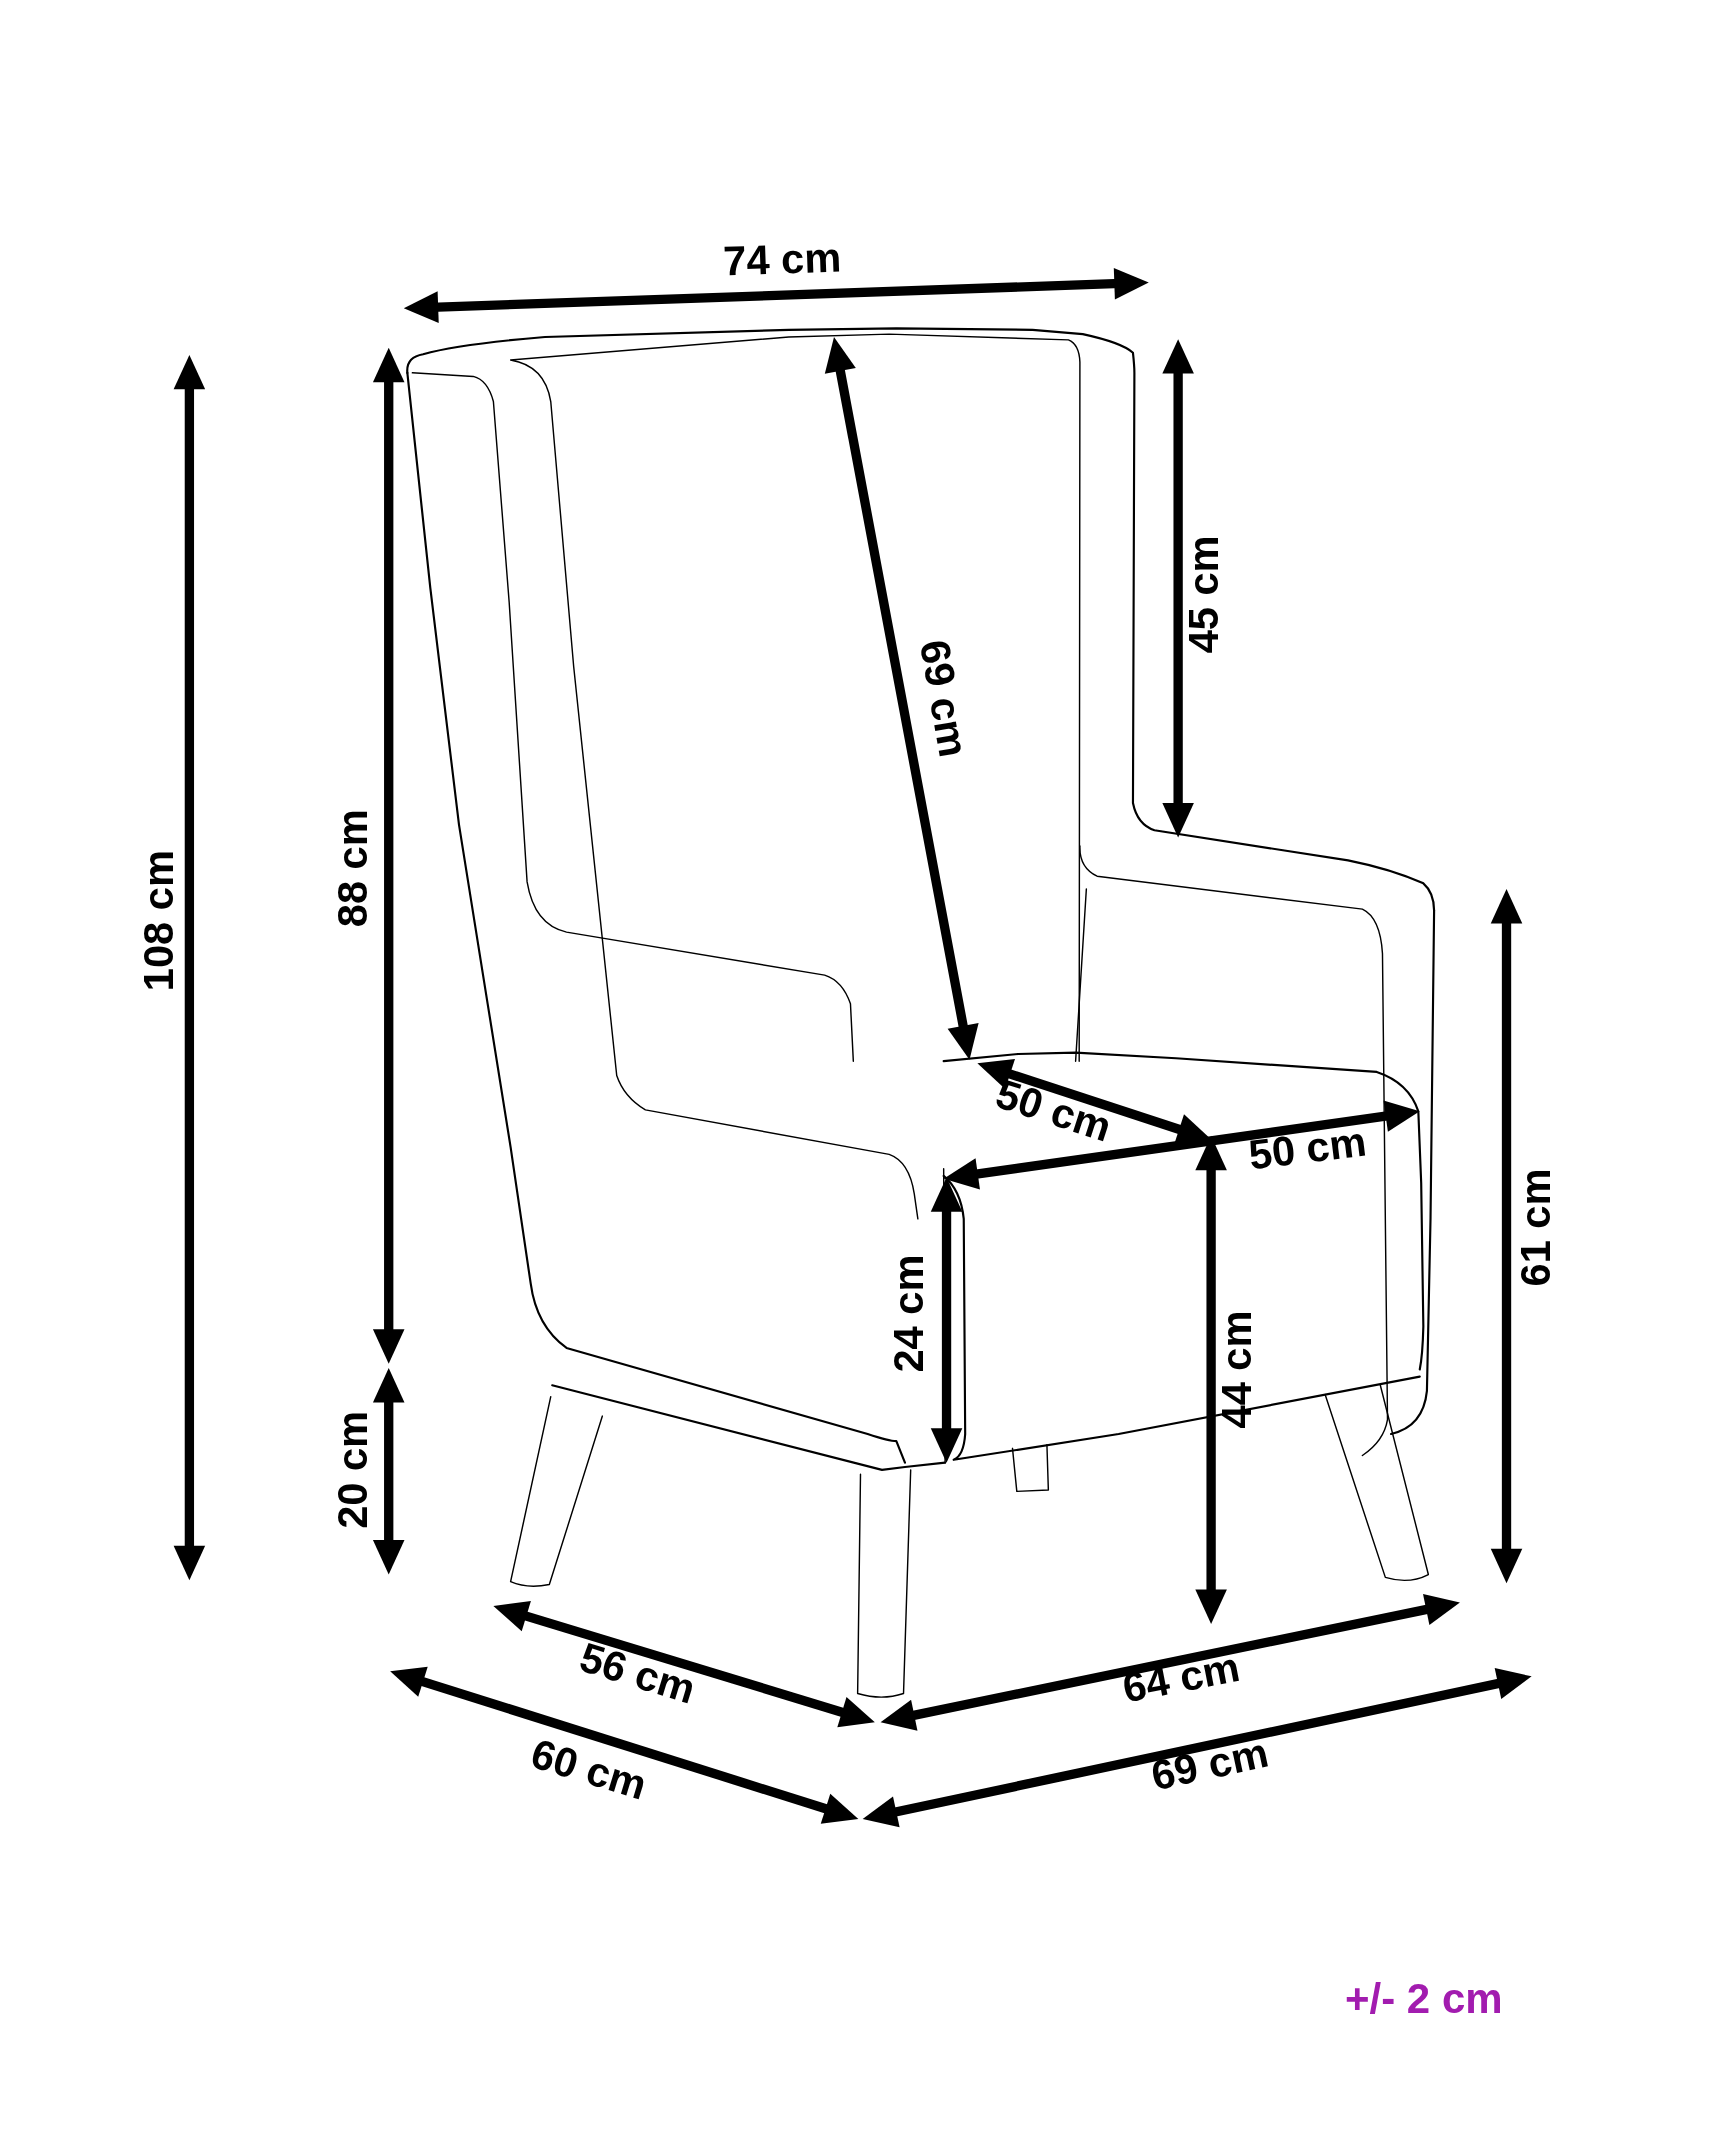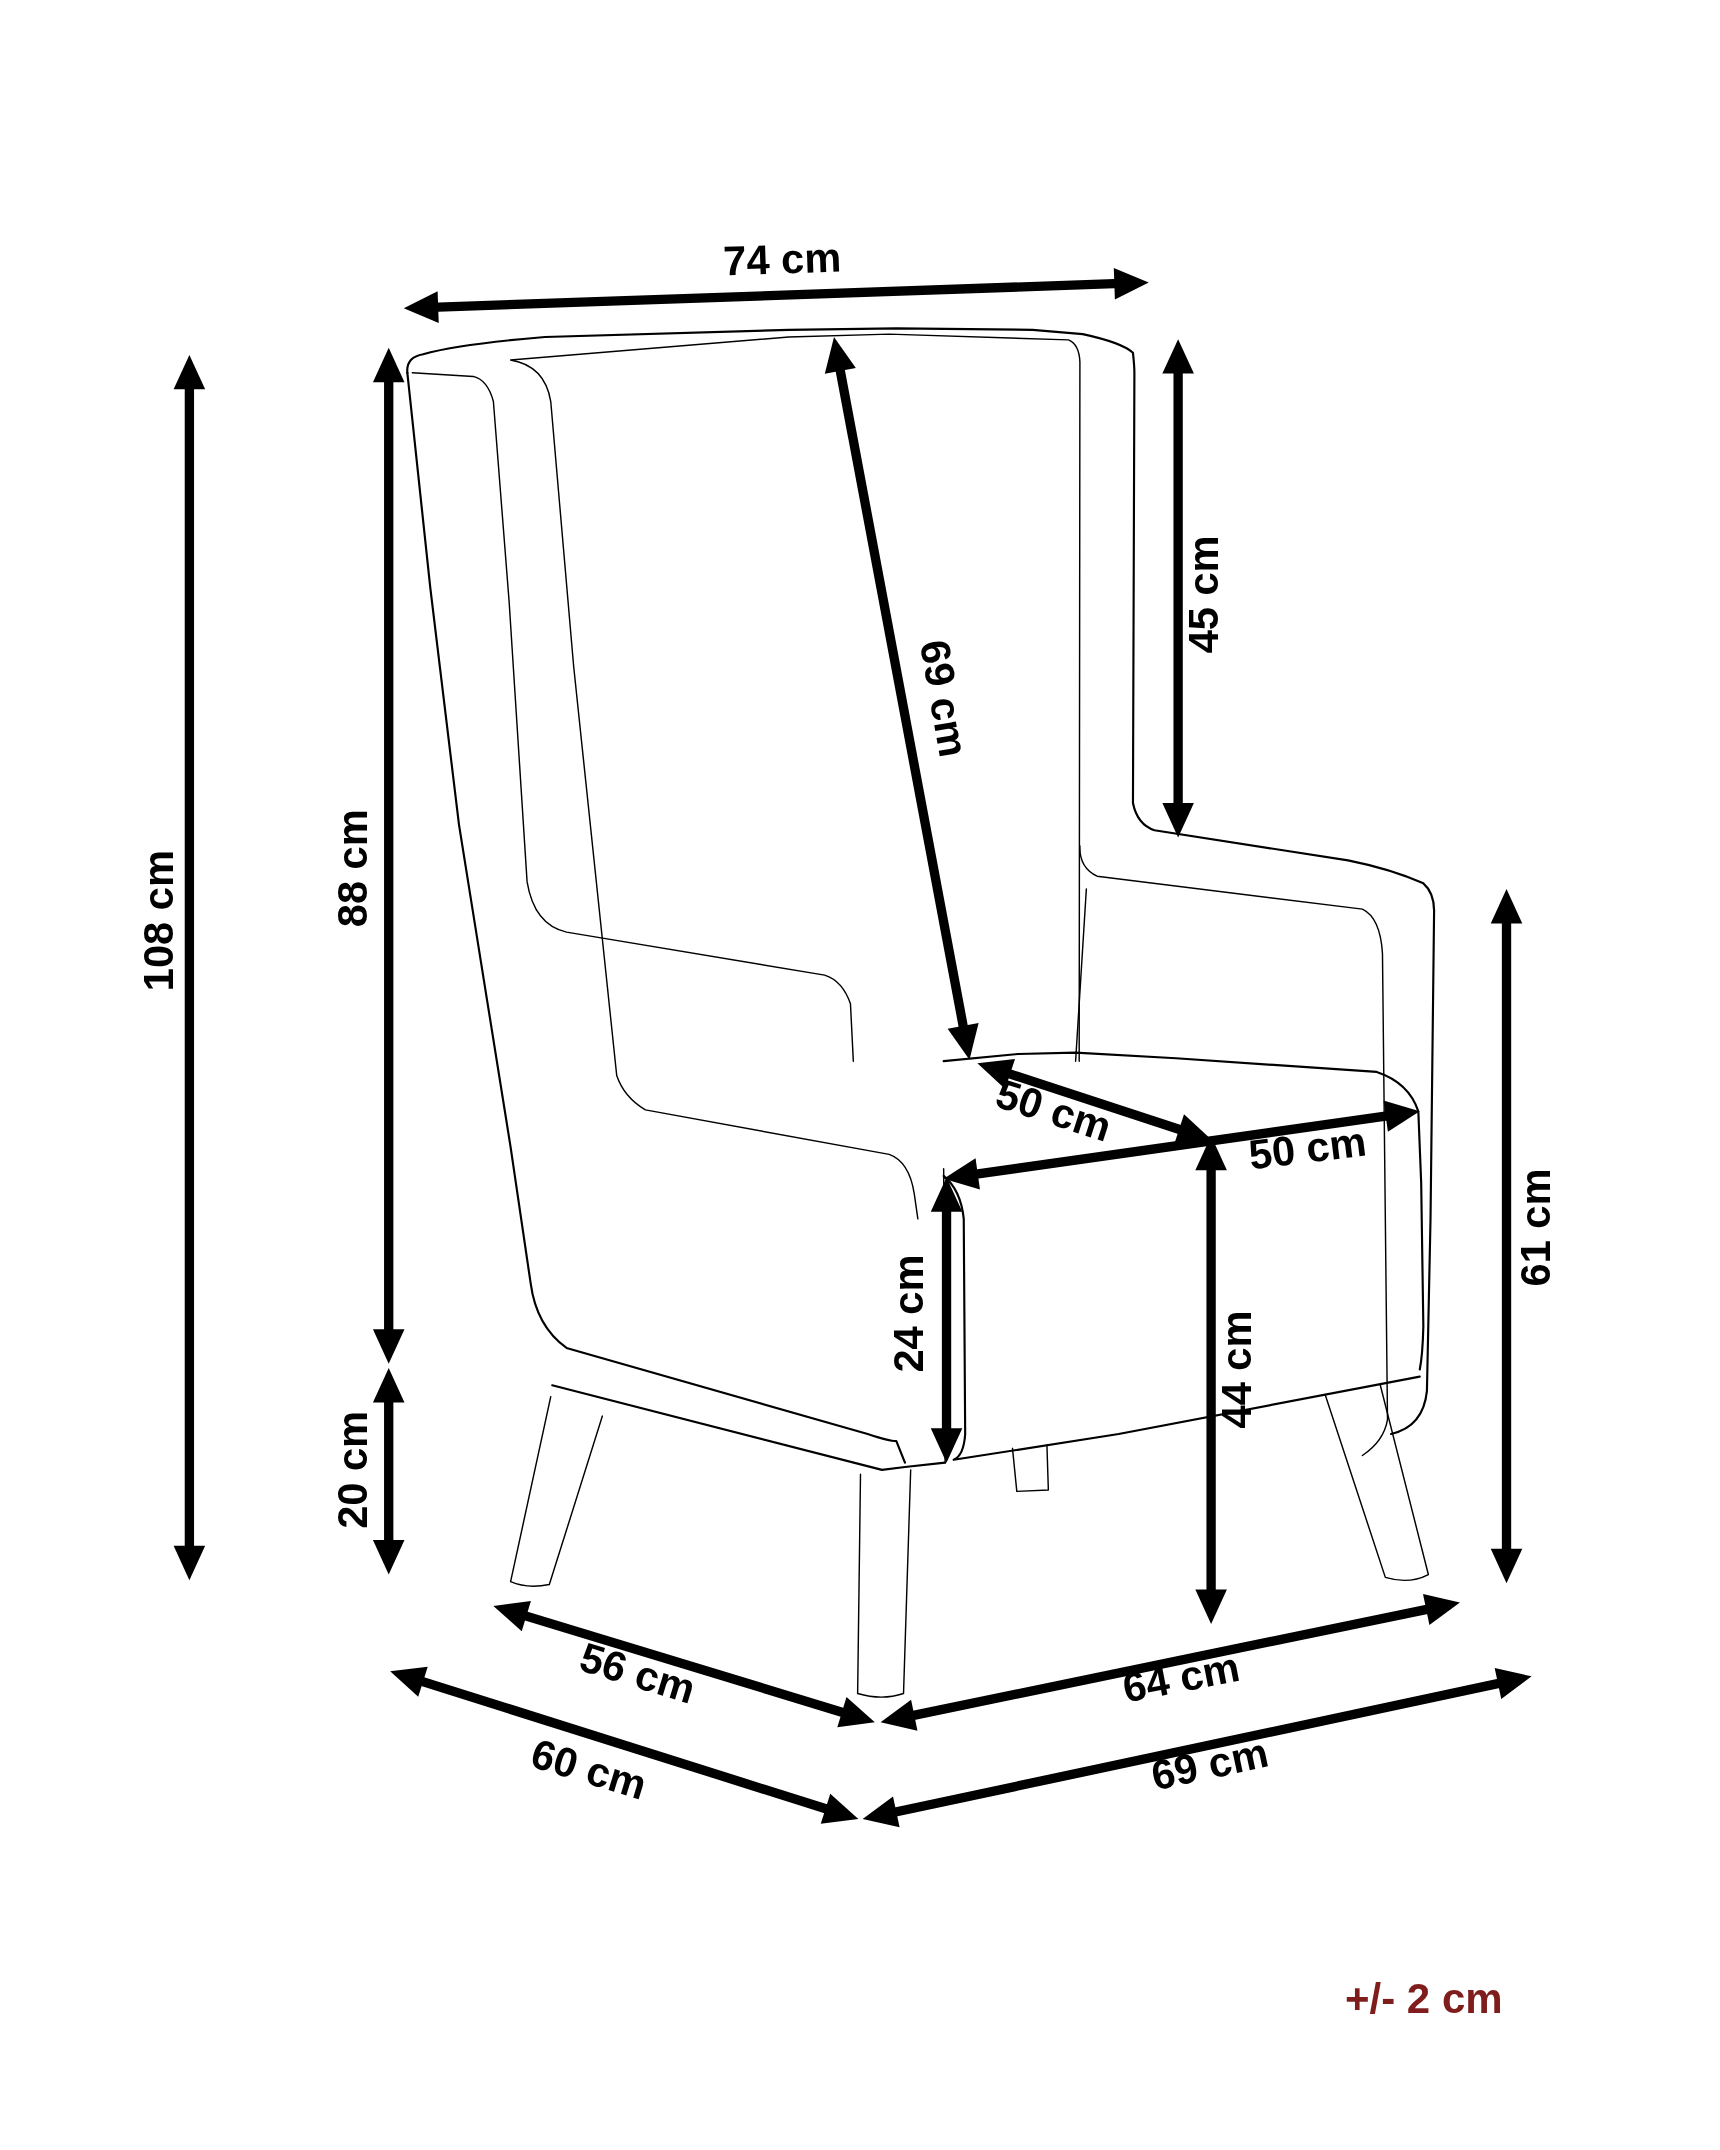--- a/index.html
+++ b/index.html
@@ -10,21 +10,21 @@
     .dim-line { stroke: #000; stroke-width: 13; stroke-linecap: butt; }
     .arrowhead { fill: #000; }
     .dim-label {
       font-family: "Liberation Sans", "DejaVu Sans", sans-serif;
       font-weight: bold; font-size: 58px; fill: #000;
       dominant-baseline: middle; text-anchor: middle;
     }
     .footnote {
       position: absolute; left: 1345px; top: 1975px;
       font-family: "Liberation Sans", "DejaVu Sans", sans-serif;
-      font-weight: bold; font-size: 42px; color: #7f1d1d;
+      font-weight: bold; font-size: 42px; color: #a21caf;
       white-space: nowrap;
     }
   </style>
 </head>
 <body>
 
 <svg id="stage" viewBox="0 0 2400 3000" xmlns="http://www.w3.org/2000/svg">
 
   <g>
 

